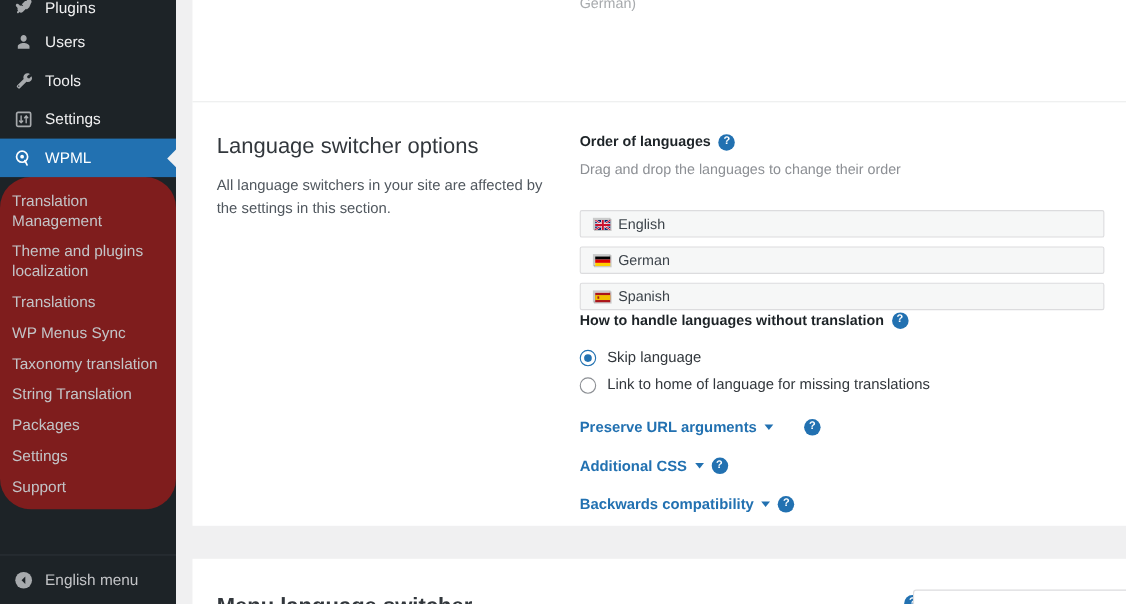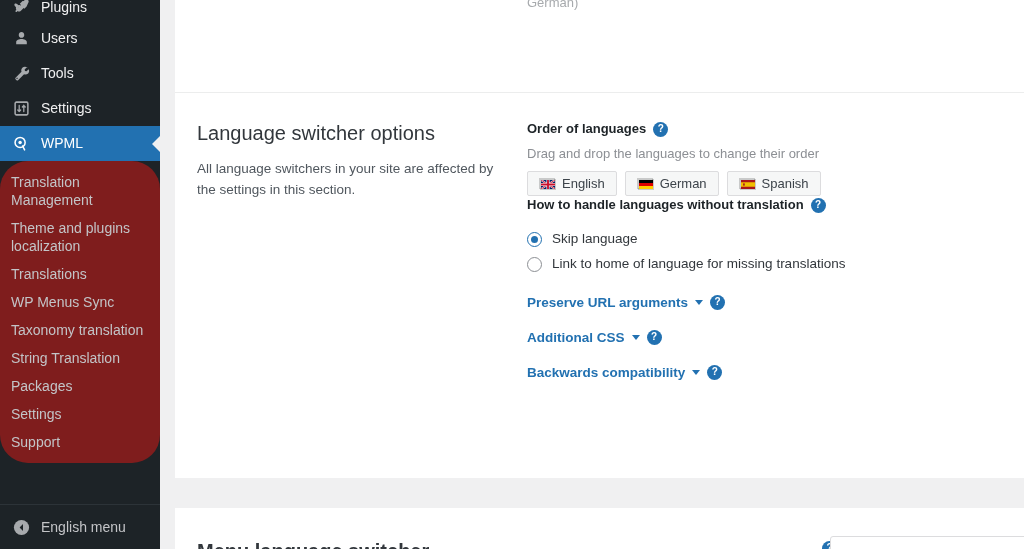--- a/index.html
+++ b/index.html
@@ -168,21 +168,22 @@
     margin-left: 7px;
     flex: 0 0 15px;
     cursor: pointer;
     font-family: "Liberation Sans", sans-serif;
   }
   .help-icon span { margin-top: -1px; }
 
   .lang-row {
     display: flex;
     gap: 8px;
-    margin-top: 8px;
+    margin-top: 28px;
+    flex-direction: column;
   }
   .lang-chip {
     display: inline-flex;
     align-items: center;
     gap: 7px;
     height: 25px;
     padding: 0 11px;
     background: #f6f7f7;
     border: 1px solid #dcdcde;
     border-radius: 2px;
@@ -441,21 +442,21 @@
                 <span class="radio checked"></span>
                 <span class="radio-label">Skip language</span>
               </label>
               <label class="radio-row">
                 <span class="radio"></span>
                 <span class="radio-label">Link to home of language for missing translations</span>
               </label>
             </div>
           </div>
 
-          <div class="toggle-row" style="margin-top:22px;">
+          <div class="toggle-row" style="margin-top:22px;gap:21px;">
             <span class="toggle-link">
               <span>Preserve URL arguments</span>
               <span class="caret"></span>
             </span>
             <span class="help-icon">
                 <span>?</span>
               </span>
           </div>
 
           <div class="toggle-row">

